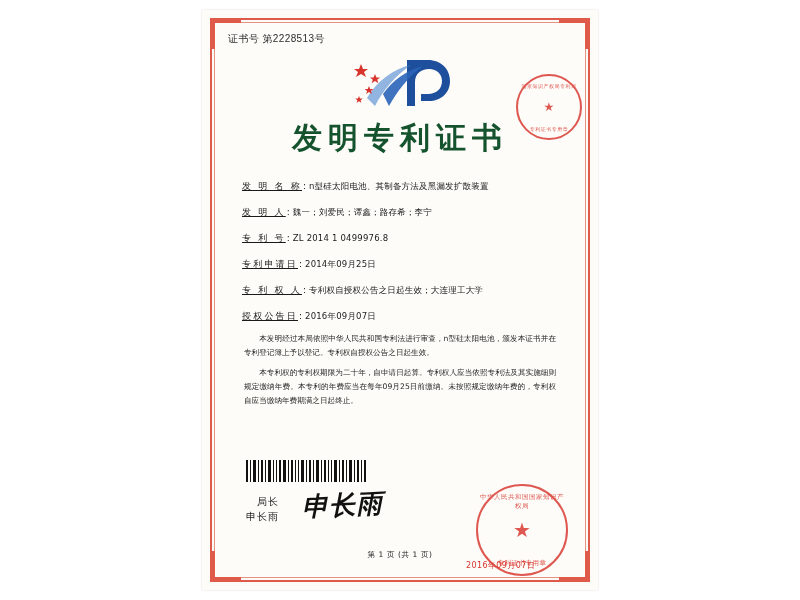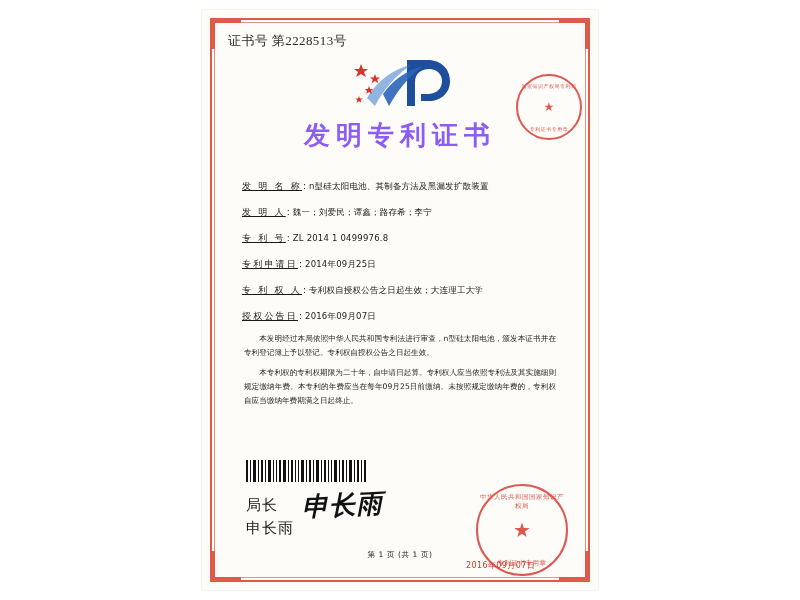--- a/index.html
+++ b/index.html
@@ -60,24 +60,24 @@
 
   .content {
     position: absolute;
     left: 26px;
     top: 22px;
     right: 26px;
     bottom: 22px;
   }
 
   .cert-number {
-    font-size: 13px;
+    font-size: 10px;
     color: #2c2c2c;
     letter-spacing: 0.4px;
-    font-family: Liberation Serif, serif;
+    font-family: Liberation Sans, sans-serif;
   }
 
   
   .logo-wrap {
     position: absolute;
     left: 0;
     right: 0;
     top: 24px;
     height: 56px;
     text-align: center;
@@ -89,23 +89,23 @@
     height: 54px;
   }
 
   .title {
     position: absolute;
     left: 0;
     right: 0;
     top: 86px;
     text-align: center;
     font-family: "DejaVu Serif", serif;
-    font-size: 26px;
+    font-size: 30px;
     font-weight: bold;
-    color: #8b5cf6;
+    color: #14532d;
     letter-spacing: 6px;
   }
 
   .fields {
     position: absolute;
     left: 14px;
     right: 14px;
     top: 148px;
   }
   .field-row {
@@ -161,24 +161,25 @@
     top: 0;
     bottom: 0;
     background: #111;
   }
 
   
   .sig-block {
     position: absolute;
     left: 18px;
     top: 462px;
-    font-size: 15px;
+    font-size: 10px;
     line-height: 1.5;
     color: #1a1a1a;
     letter-spacing: 1px;
+    text-align: right;
   }
   .handwritten {
     position: absolute;
     left: 74px;
     top: 456px;
     font-family: "DejaVu Serif", serif;
     font-size: 26px;
     font-style: italic;
     font-weight: bold;
     color: #111;

